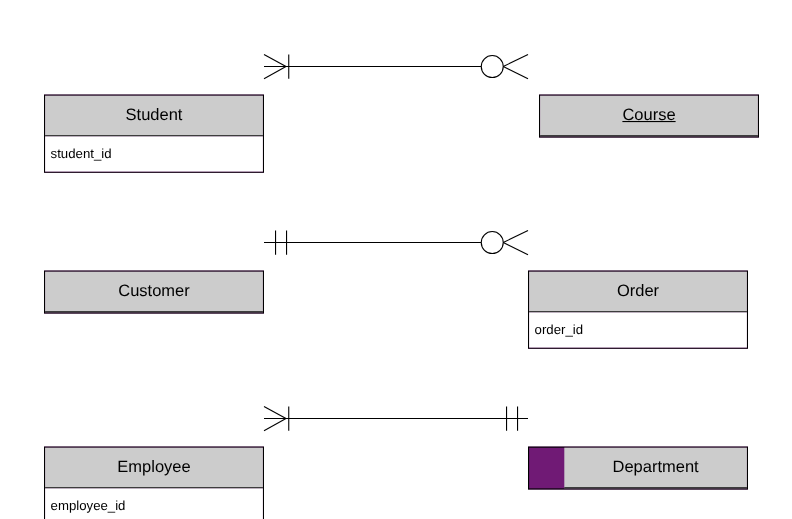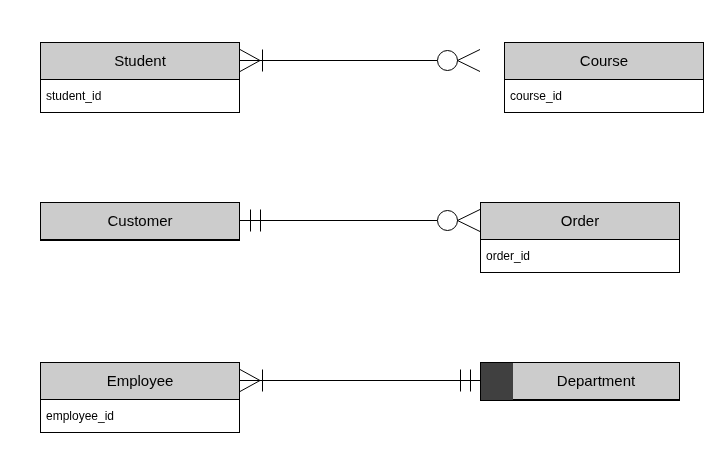--- a/index.html
+++ b/index.html
@@ -20,21 +20,22 @@
     left: 0;
     top: 0;
     width: 720px;
     height: 472px;
   }
   .entity {
     position: absolute;
     width: 200px;
     box-sizing: border-box;
     border: 1px solid #000000;
-    background: #404040;
+    background: #701a75;
+    margin-top: 44px;
   }
   .entity-header {
     height: 36px;
     line-height: 36px;
     background: #cccccc;
     border-bottom: 1px solid #000000;
     text-align: center;
     font-size: 15px;
     color: #000000;
     white-space: nowrap;
@@ -98,23 +99,22 @@
         <line x1="470.5" y1="369.5" x2="470.5" y2="391.5"></line>
       </g>
     </g>
   </svg>
 
   <div class="entity" style="left:40px; top:42px;">
     <div class="entity-header">Student</div>
     <div class="entity-attr">student_id</div>
   </div>
 
-  <div class="entity" style="left:504px; top:42px;">
+  <div class="entity" style="left:490px; top:42px;text-decoration:underline;">
     <div class="entity-header">Course</div>
-    <div class="entity-attr">course_id</div>
   </div>
 
   <div class="entity" style="left:40px; top:202px;">
     <div class="entity-header">Customer</div>
   </div>
 
   <div class="entity" style="left:40px; top:362px;">
     <div class="entity-header">Employee</div>
     <div class="entity-attr">employee_id</div>
   </div>

